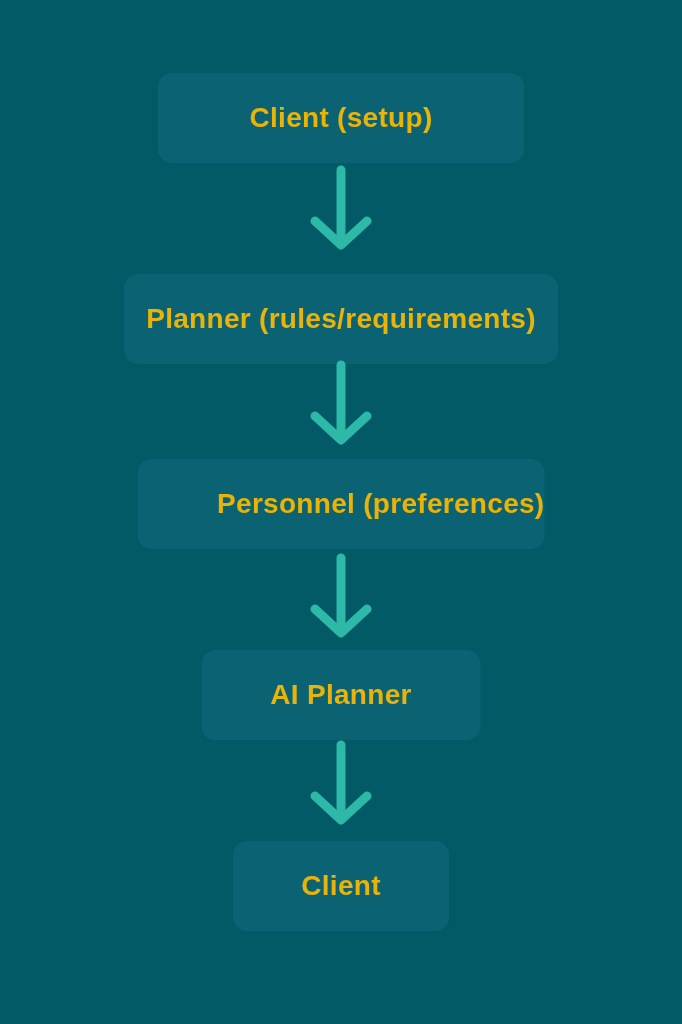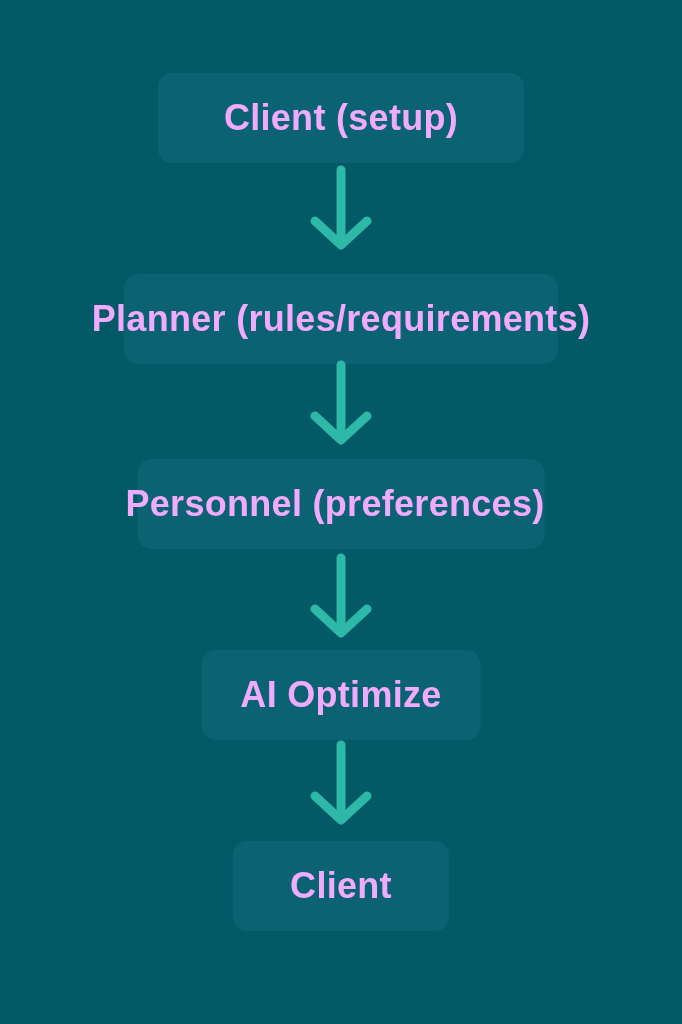--- a/index.html
+++ b/index.html
@@ -21,22 +21,22 @@
   .node {
     position: absolute;
     left: 50%;
     transform: translateX(-50%);
     height: 90px;
     background: #0B6272;
     border-radius: 14px;
     display: flex;
     align-items: center;
     justify-content: center;
-    color: #f0abfc;
-    font-size: 36px;
+    color: #eab308;
+    font-size: 28px;
     font-weight: bold;
     white-space: nowrap;
     letter-spacing: 0.3px;
   }
   .node-1 { top: 73px;  width: 366px; }
   .node-2 { top: 274px; width: 434px; }
   .node-3 { top: 459px; width: 407px; justify-content: flex-end; }
   .node-4 { top: 650px; width: 279px; }
   .node-5 { top: 841px; width: 216px; }
 
@@ -96,21 +96,21 @@
   </div>
 
   <div class="arrow arrow-3">
     <svg viewBox="0 0 64 90" aria-hidden="true">
       <line class="stroke" x1="32" y1="5" x2="32" y2="72"></line>
       <polyline class="stroke" points="6,56 32,80 58,56"></polyline>
     </svg>
   </div>
 
   <div class="node node-4">
-    <span>AI Optimize</span>
+    <span>AI Planner</span>
   </div>
 
   <div class="arrow arrow-4">
     <svg viewBox="0 0 64 90" aria-hidden="true">
       <line class="stroke" x1="32" y1="5" x2="32" y2="72"></line>
       <polyline class="stroke" points="6,56 32,80 58,56"></polyline>
     </svg>
   </div>
 
   <div class="node node-5">

